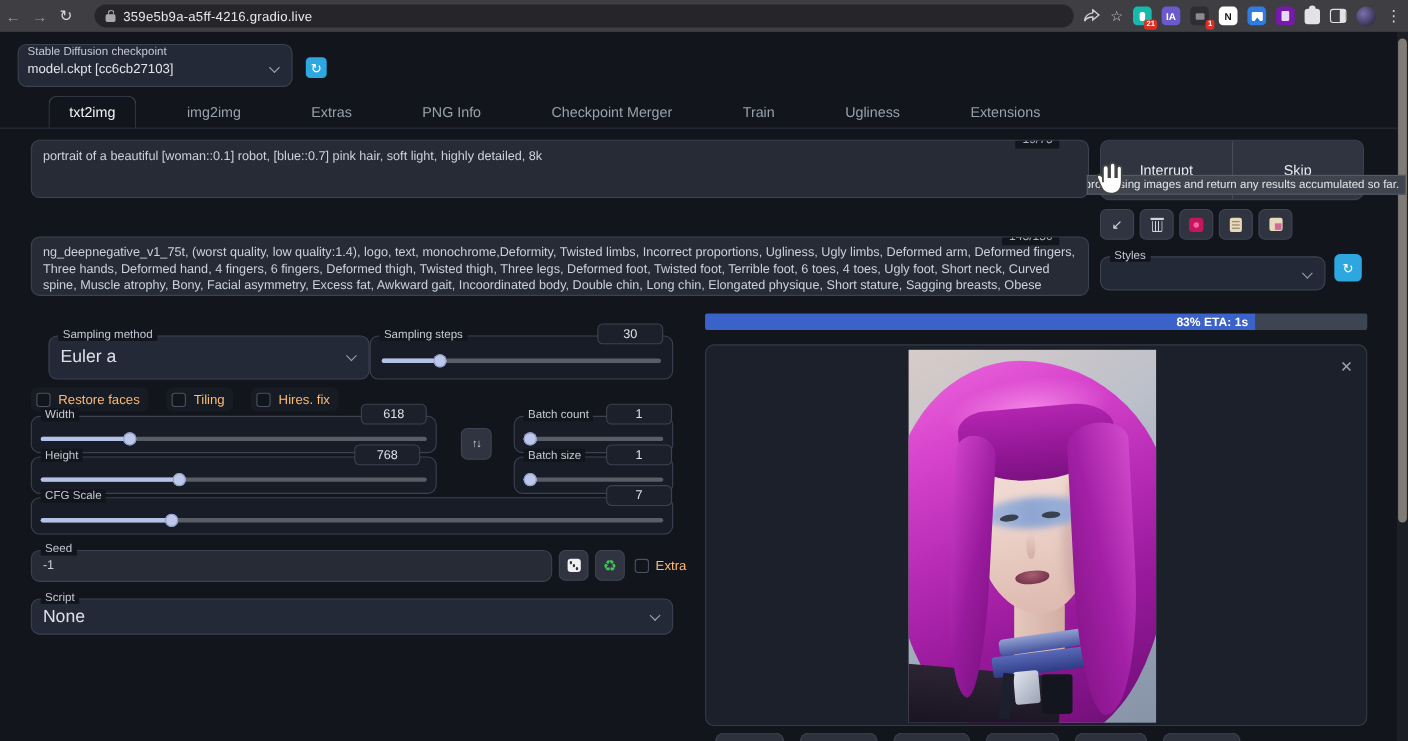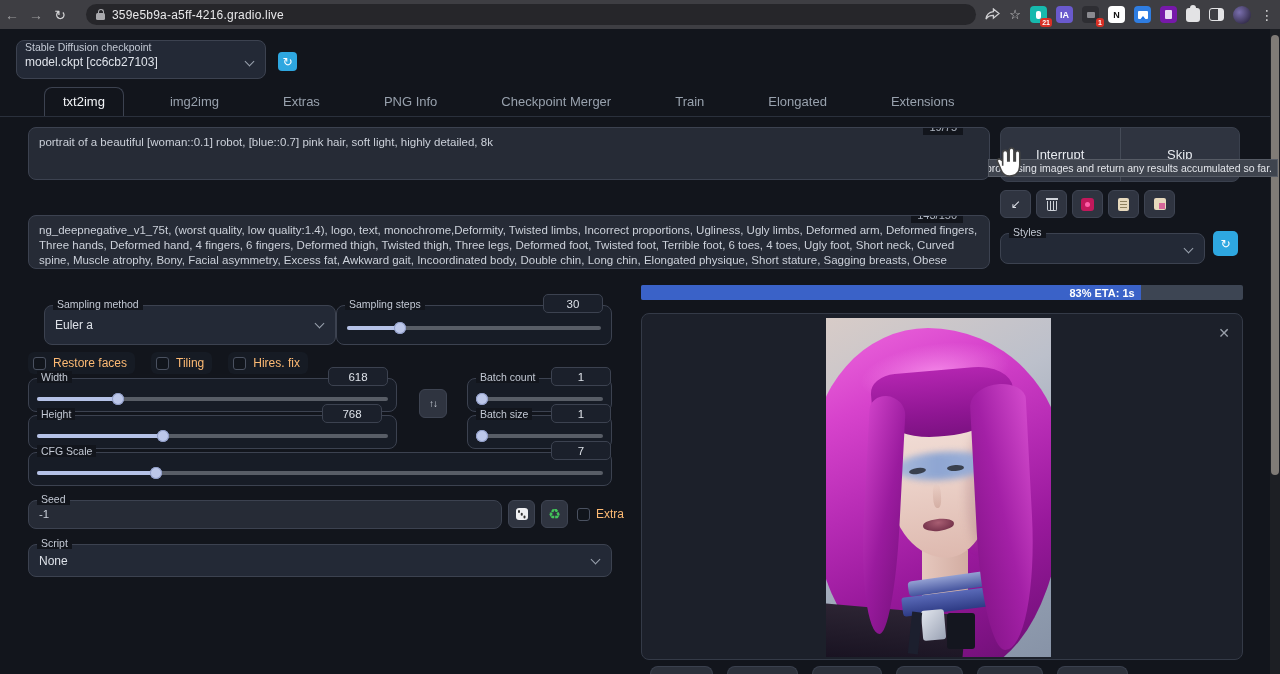--- a/index.html
+++ b/index.html
@@ -71,21 +71,21 @@
   .floppyic{width:12px;height:12px;background:#e7d9bd;border-radius:2px;position:relative;}
   .floppyic::after{content:"";position:absolute;right:1px;bottom:1px;width:6px;height:6px;background:#d6679a;}
 
   .fbox{position:absolute;background:var(--block);border:1px solid var(--border);border-radius:8px;}
   .legend{position:absolute;top:-8px;left:8px;background:var(--page);padding:0 4px;font-size:10.5px;color:var(--label);white-space:nowrap;}
   .styles-box{left:1000px;top:204px;width:205px;height:31px;background:var(--input);}
   .styles-box .chev{position:absolute;right:12px;top:11px;}
   .styles-refresh{position:absolute;left:1213px;top:202px;width:25px;height:25px;border-radius:5px;}
 
   
-  .select-val{font-size:12px;color:#dde1e8;position:absolute;left:10px;top:50%;transform:translateY(-50%);}
+  .select-val{font-size:16px;color:#dde1e8;position:absolute;left:10px;top:50%;transform:translateY(-50%);}
   .num{position:absolute;top:-12px;width:60px;height:19px;background:#1b202b;border:1px solid var(--border);border-radius:5px;color:#dde1e8;font-size:11.5px;text-align:center;line-height:18px;}
   .slider{position:absolute;height:12px;}
   .slider .track{position:absolute;left:0;right:0;top:4px;height:4px;background:var(--strack);border-radius:2px;}
   .slider .fill{position:absolute;left:0;top:4px;height:4px;background:var(--sfill);border-radius:2px;}
   .slider .knob{position:absolute;right:-6px;top:-4px;width:12px;height:12px;border-radius:50%;background:#bcc7e9;box-shadow:inset 0 0 0 1px #8f9cc7;}
   .cbrow{position:absolute;left:28px;top:323px;display:flex;gap:16px;align-items:center;}
   .cbitem{display:flex;align-items:center;gap:7px;background:#161b24;border-radius:6px;padding:4px 8px 4px 5px;}
   .cb{width:13px;height:13px;border:1px solid #4a5160;border-radius:3px;background:#11151c;}
   .cbl{font-size:12px;color:#fdba74;}
   .swapbtn{position:absolute;left:419px;top:360px;width:28px;height:29px;background:var(--btn);border:1px solid #3e4452;border-radius:6px;color:#cdd2da;font-size:10px;display:flex;align-items:center;justify-content:center;letter-spacing:-1px;}
@@ -203,21 +203,21 @@
   </div>
   <div class="bluebtn ckpt-refresh">↻</div>
 
   <div class="tabs">
     <div class="tab active">txt2img</div>
     <div class="tab">img2img</div>
     <div class="tab">Extras</div>
     <div class="tab">PNG Info</div>
     <div class="tab">Checkpoint Merger</div>
     <div class="tab">Train</div>
-    <div class="tab">Elongated</div>
+    <div class="tab">Ugliness</div>
     <div class="tab">Extensions</div>
   </div>
   <div class="tabline"></div>
 
   <div class="pbox" style="left:28px;top:98px;width:962px;height:53px;">
     <span>portrait of a beautiful [woman::0.1] robot, [blue::0.7] pink hair, soft light, highly detailed, 8k</span>
     <span class="counter">19/75</span>
   </div>
 
   <div class="pbox" style="left:28px;top:186px;width:962px;height:54px;">

